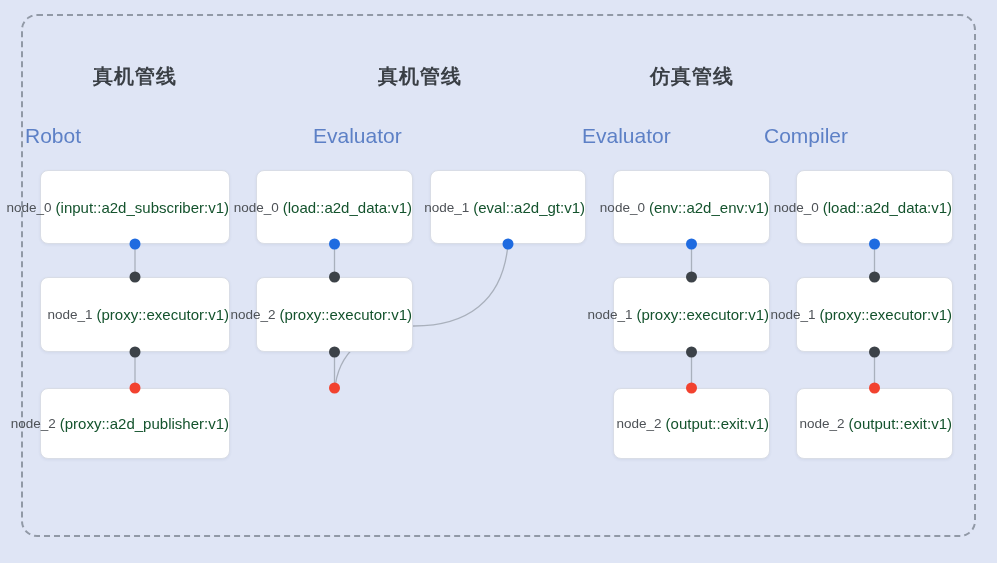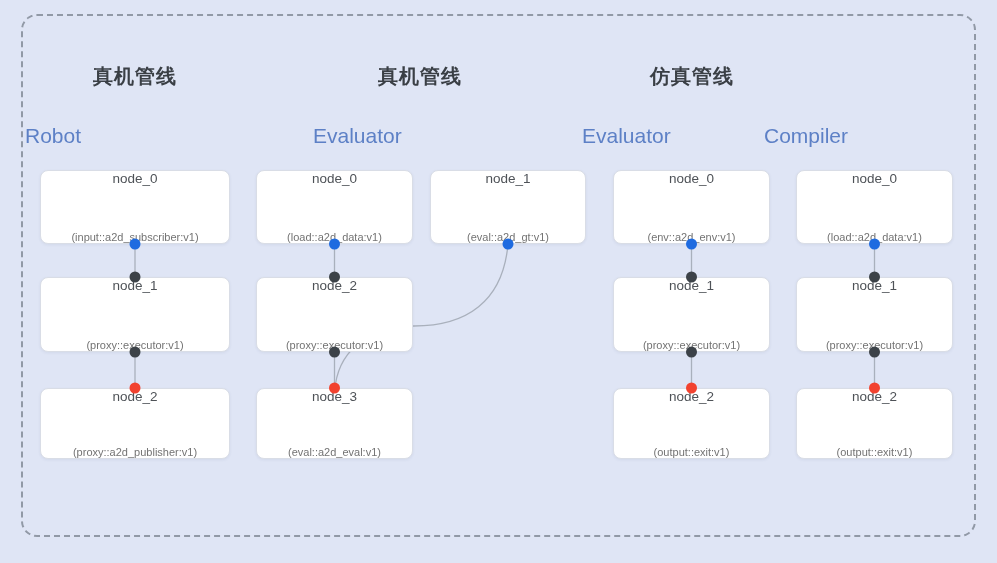--- a/index.html
+++ b/index.html
@@ -58,32 +58,32 @@
   svg.ports-layer { z-index: 3; }
   .node {
     position: absolute;
     z-index: 2;
     background: #ffffff;
     border: 1px solid #d9dde6;
     border-radius: 8px;
     box-shadow: 0 1px 3px rgba(40, 55, 100, 0.07);
     box-sizing: border-box;
     display: flex;
-    flex-direction: column;
+    flex-direction: row;
     align-items: center;
-    justify-content: space-between;
+    justify-content: flex-end;
     gap: 4px;
   }
   .node .l1 {
     font-size: 13.5px;
     color: #4e5257;
   }
   .node .l2 {
-    font-size: 11px;
-    color: #737373;
+    font-size: 15px;
+    color: #14532d;
   }
 </style>
 </head>
 <body>
 
 <div class="canvas">
 
   <div class="dashed-frame"></div>
 
   <div class="hdr-zh" style="left:25px">真机管线</div>
@@ -123,24 +123,20 @@
     <span class="l1">node_0</span>
     <span class="l2">(load::a2d_data:v1)</span>
   </div>
   <div class="node" style="left:430px; top:170px; width:156px; height:74px">
     <span class="l1">node_1</span>
     <span class="l2">(eval::a2d_gt:v1)</span>
   </div>
   <div class="node" style="left:256px; top:277px; width:157px; height:75px">
     <span class="l1">node_2</span>
     <span class="l2">(proxy::executor:v1)</span>
-  </div>
-  <div class="node" style="left:256px; top:388px; width:157px; height:71px">
-    <span class="l1">node_3</span>
-    <span class="l2">(eval::a2d_eval:v1)</span>
   </div>
 
   <div class="node" style="left:613px; top:170px; width:157px; height:74px">
     <span class="l1">node_0</span>
     <span class="l2">(env::a2d_env:v1)</span>
   </div>
   <div class="node" style="left:613px; top:277px; width:157px; height:75px">
     <span class="l1">node_1</span>
     <span class="l2">(proxy::executor:v1)</span>
   </div>

